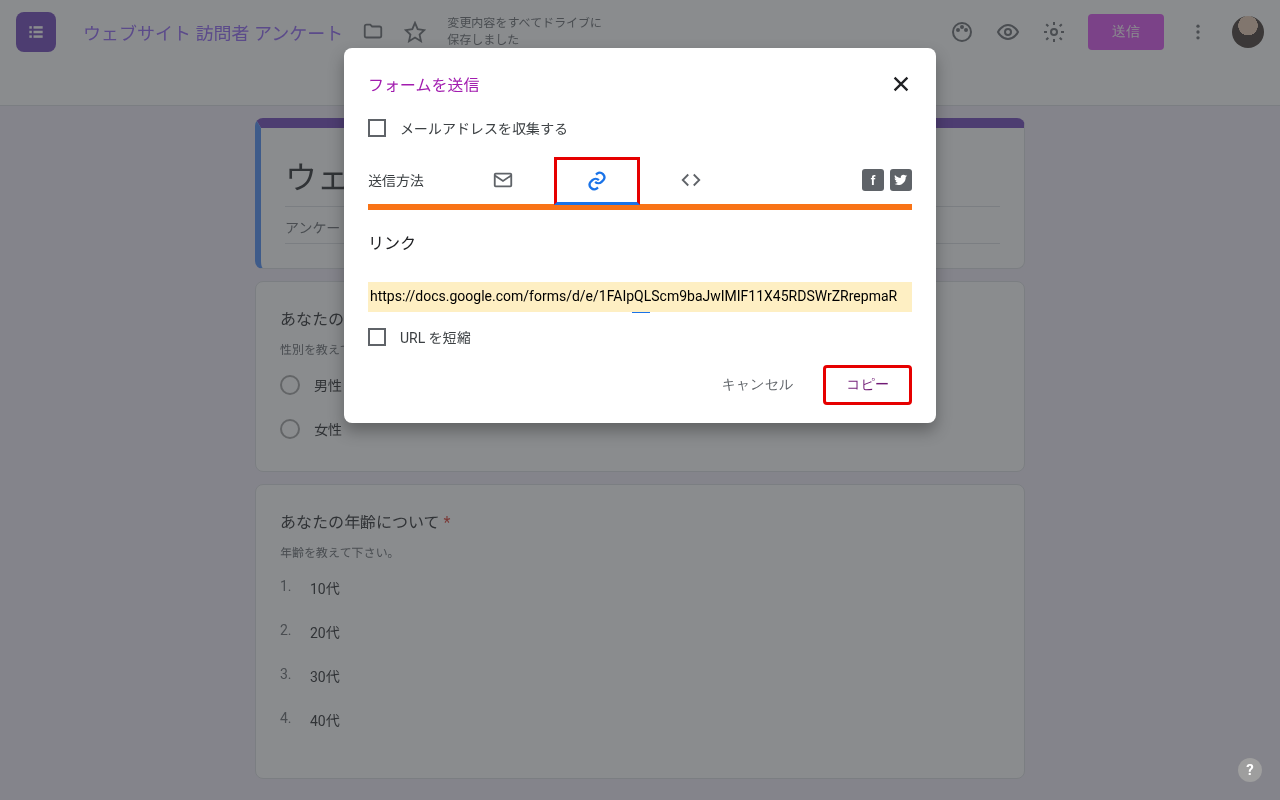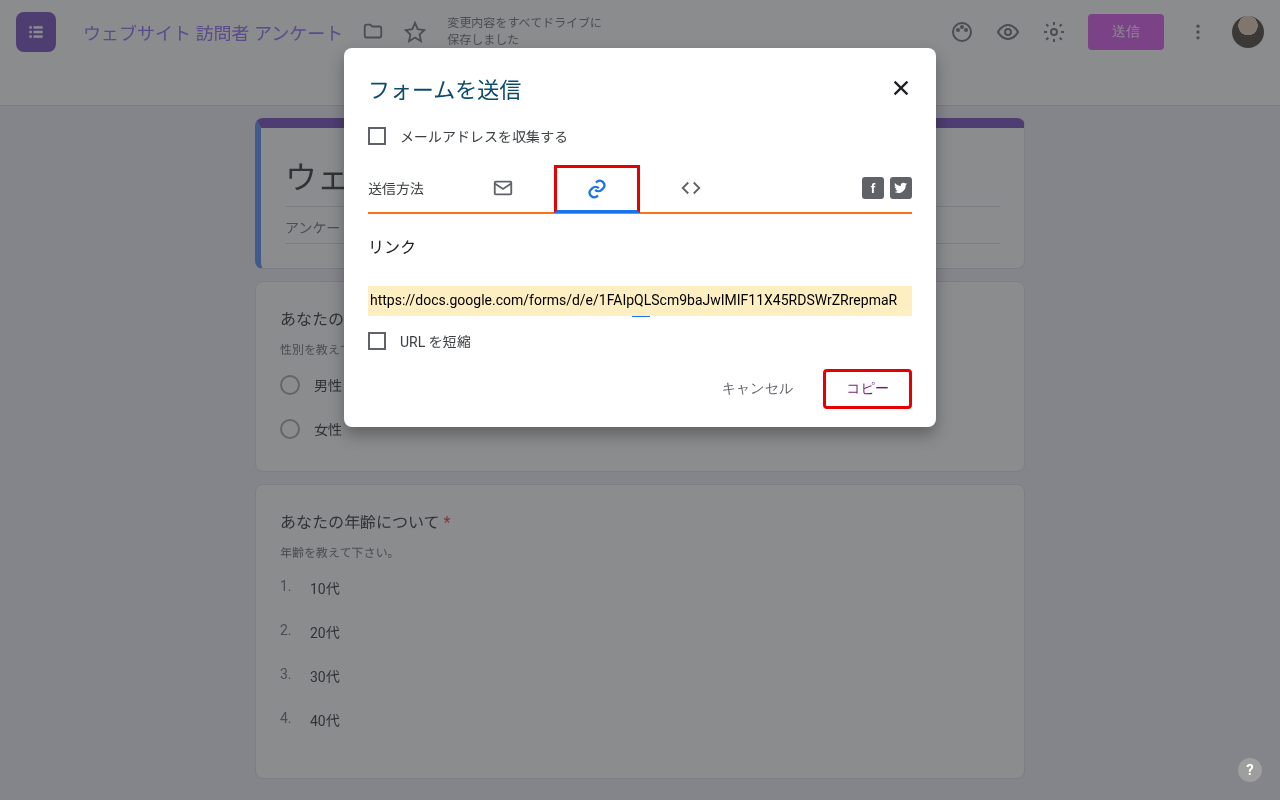--- a/index.html
+++ b/index.html
@@ -27,25 +27,25 @@
 .req { color: #d93025; }
 .opt-row { display: flex; align-items: center; gap: 14px; margin-bottom: 24px; font-size: 14px; }
 .radio { width: 20px; height: 20px; border: 2px solid #9e9e9e; border-radius: 50%; }
 .num-row { display: flex; gap: 14px; margin-bottom: 24px; font-size: 14px; }
 .num { width: 16px; color: #5f6368; }
 
 
 .scrim { position: absolute; inset: 0; background: rgba(60,64,67,0.6); display: flex; justify-content: center; }
 .dialog { width: 592px; background: #fff; border-radius: 8px; margin-top: 48px; padding: 24px 24px 18px; height: fit-content; box-shadow: 0 8px 16px rgba(0,0,0,0.3); }
 .dlg-head { display: flex; justify-content: space-between; align-items: center; margin-bottom: 22px; }
-.dlg-title { font-size: 22px; color: #0c4a6e; }
+.dlg-title { font-size: 16px; color: #a21caf; }
 .close-x { cursor: pointer; }
 .chk-row { display: flex; align-items: center; gap: 14px; margin-bottom: 18px; font-size: 14px; color: #3c4043; }
 .chk { width: 18px; height: 18px; border: 2px solid #5f6368; }
-.method-row { display: flex; align-items: center; gap: 8px; border-bottom: 2px solid #f97316; padding-bottom: 0; margin-bottom: 20px; position: relative; }
+.method-row { display: flex; align-items: center; gap: 8px; border-bottom: 6px solid #f97316; padding-bottom: 0; margin-bottom: 20px; position: relative; }
 .method-label { font-size: 14px; color: #3c4043; margin-right: 28px; }
 .method-tab { width: 86px; height: 48px; display: flex; align-items: center; justify-content: center; cursor: pointer; }
 .method-tab.active { border-bottom: 3px solid #1a73e8; margin-bottom: -1px; }
 .social { margin-left: auto; display: flex; gap: 6px; }
 .social-ico { width: 22px; height: 22px; background: #5f6368; border-radius: 3px; display: flex; align-items: center; justify-content: center; color: #fff; font-weight: bold; font-size: 13px; }
 .section-label { font-size: 16px; margin-bottom: 28px; }
 .url-field { width: 100%; background: #feefc3; font-size: 14px; padding: 6px 2px; border: none; outline: none; font-family: inherit; border-bottom: 2px solid transparent; }
 .url-underline { width: 18px; height: 2px; background: #1a73e8; margin: -1px 0 14px 264px; }
 .dlg-actions { display: flex; justify-content: flex-end; align-items: center; gap: 10px; }
 .btn-flat { background: none; border: none; font-size: 14px; padding: 8px 20px; cursor: pointer; border-radius: 4px; font-weight: 500; }

